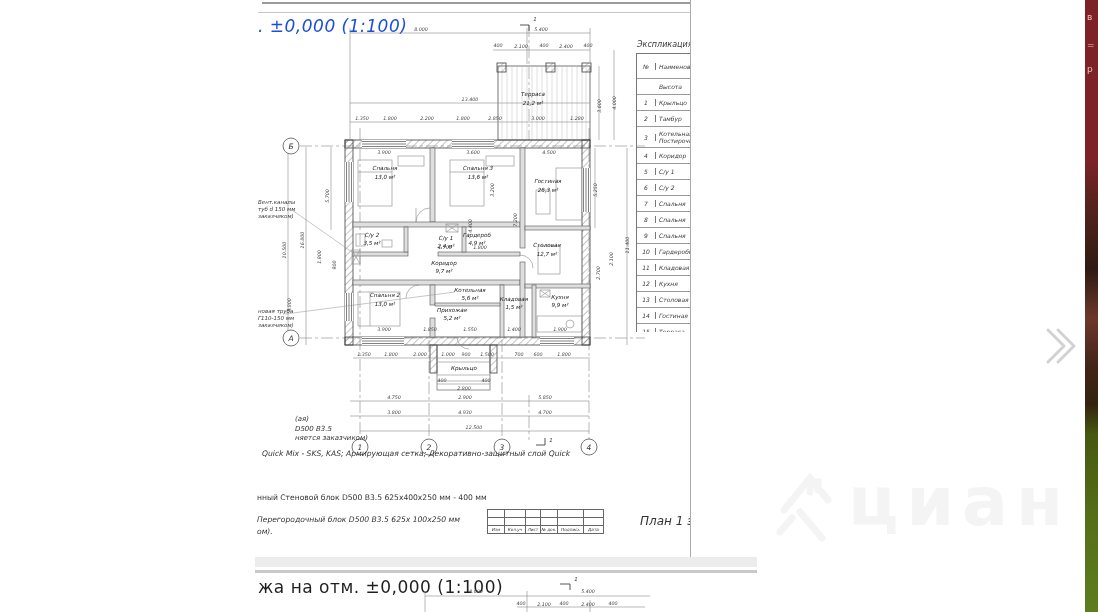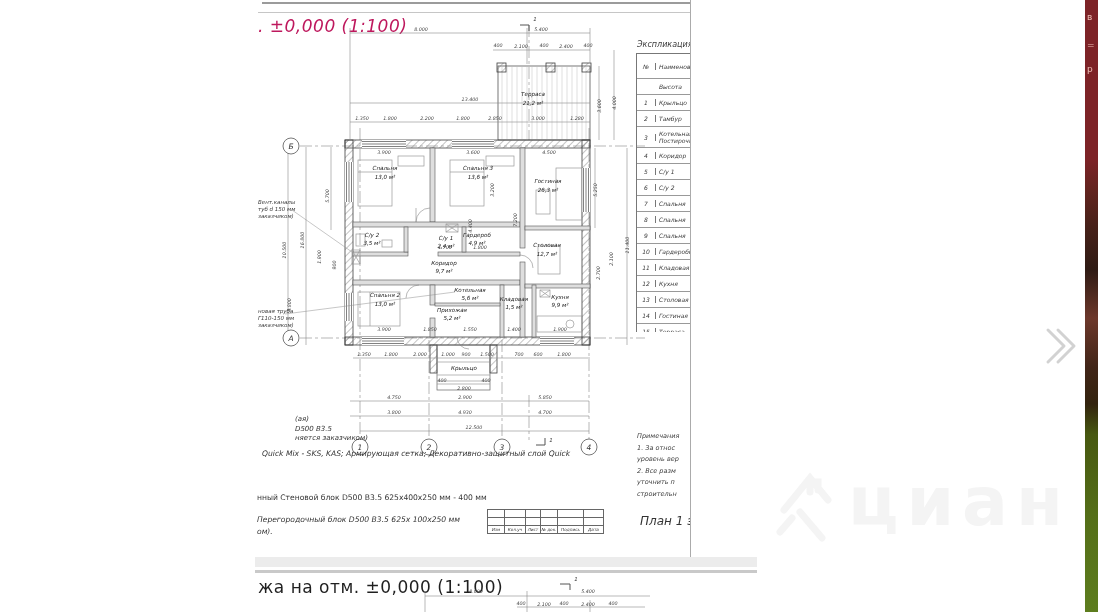--- a/index.html
+++ b/index.html
@@ -5,21 +5,21 @@
   html,body{margin:0;padding:0;background:#fff;}
   .viewport{position:relative;width:1098px;height:612px;background:#ffffff;overflow:hidden;
             font-family:"DejaVu Sans",sans-serif;}
   .abs{position:absolute;}
   
   .tl1{left:262px;top:2px;width:428px;height:2px;background:#9b9b9b;}
   .tl2{left:258px;top:12px;width:432px;height:1px;background:#c6c6c6;}
   .edge{left:690px;top:0;width:1px;height:558px;background:#ababab;}
   .band1{left:255px;top:557px;width:502px;height:10px;background:#ececec;}
   .band2{left:255px;top:570px;width:502px;height:3px;background:#c9c9c9;}
-  .title1{left:258px;top:16px;font-style:italic;font-size:17px;color:#be185d;letter-spacing:.5px;}
+  .title1{left:258px;top:16px;font-style:italic;font-size:17px;color:#1d4ed8;letter-spacing:.5px;}
   .title2{left:258px;top:577px;font-size:17px;color:#1f1f1f;letter-spacing:.5px;text-align:right;}
   
   svg{position:absolute;}
   .dt{font-family:"DejaVu Sans",sans-serif;font-style:italic;font-size:4.8px;fill:#454545;text-anchor:middle;}
   .rl{font-family:"DejaVu Sans",sans-serif;font-style:italic;font-size:5.6px;fill:#222;text-anchor:middle;}
   .at{font-family:"DejaVu Sans",sans-serif;font-style:italic;font-size:7.5px;fill:#333;text-anchor:middle;}
   .sec{font-family:"DejaVu Sans",sans-serif;font-style:italic;font-size:5.5px;fill:#333;text-anchor:middle;}
   .dl{stroke:#8a8a8a;stroke-width:.6;}
   .wl{fill:url(#hatch);stroke:#3f3f3f;stroke-width:.8;}
   .pt{fill:#dedede;stroke:#555;stroke-width:.6;}
@@ -438,28 +438,20 @@
           <span class="xnm">Гостиная</span>
         </div>
       <div class="xrow">
           <span class="xno">15</span>
           <span class="xnm">Терраса</span>
         </div>
 
     </div>
   </div>
 
-  <div class="abs tech2">
-    <div>Примечания</div>
-    <div>1. За относ</div>
-    <div>уровень вер</div>
-    <div>2. Все разм</div>
-    <div>уточнить п</div>
-    <div>строительн</div>
-  </div>
 
   <div class="abs nA">
     <div>(ая)</div>
     <div>D500 В3.5</div>
     <div>няется заказчиком)</div>
   </div>
   <div class="abs nB">
     <div>Quick Mix - SKS, KAS; Армирующая сетка; Декоративно-защитный слой Quick</div>
   </div>
   <div class="abs nC">нный Стеновой блок D500 В3.5 625х400х250 мм - 400 мм</div>

